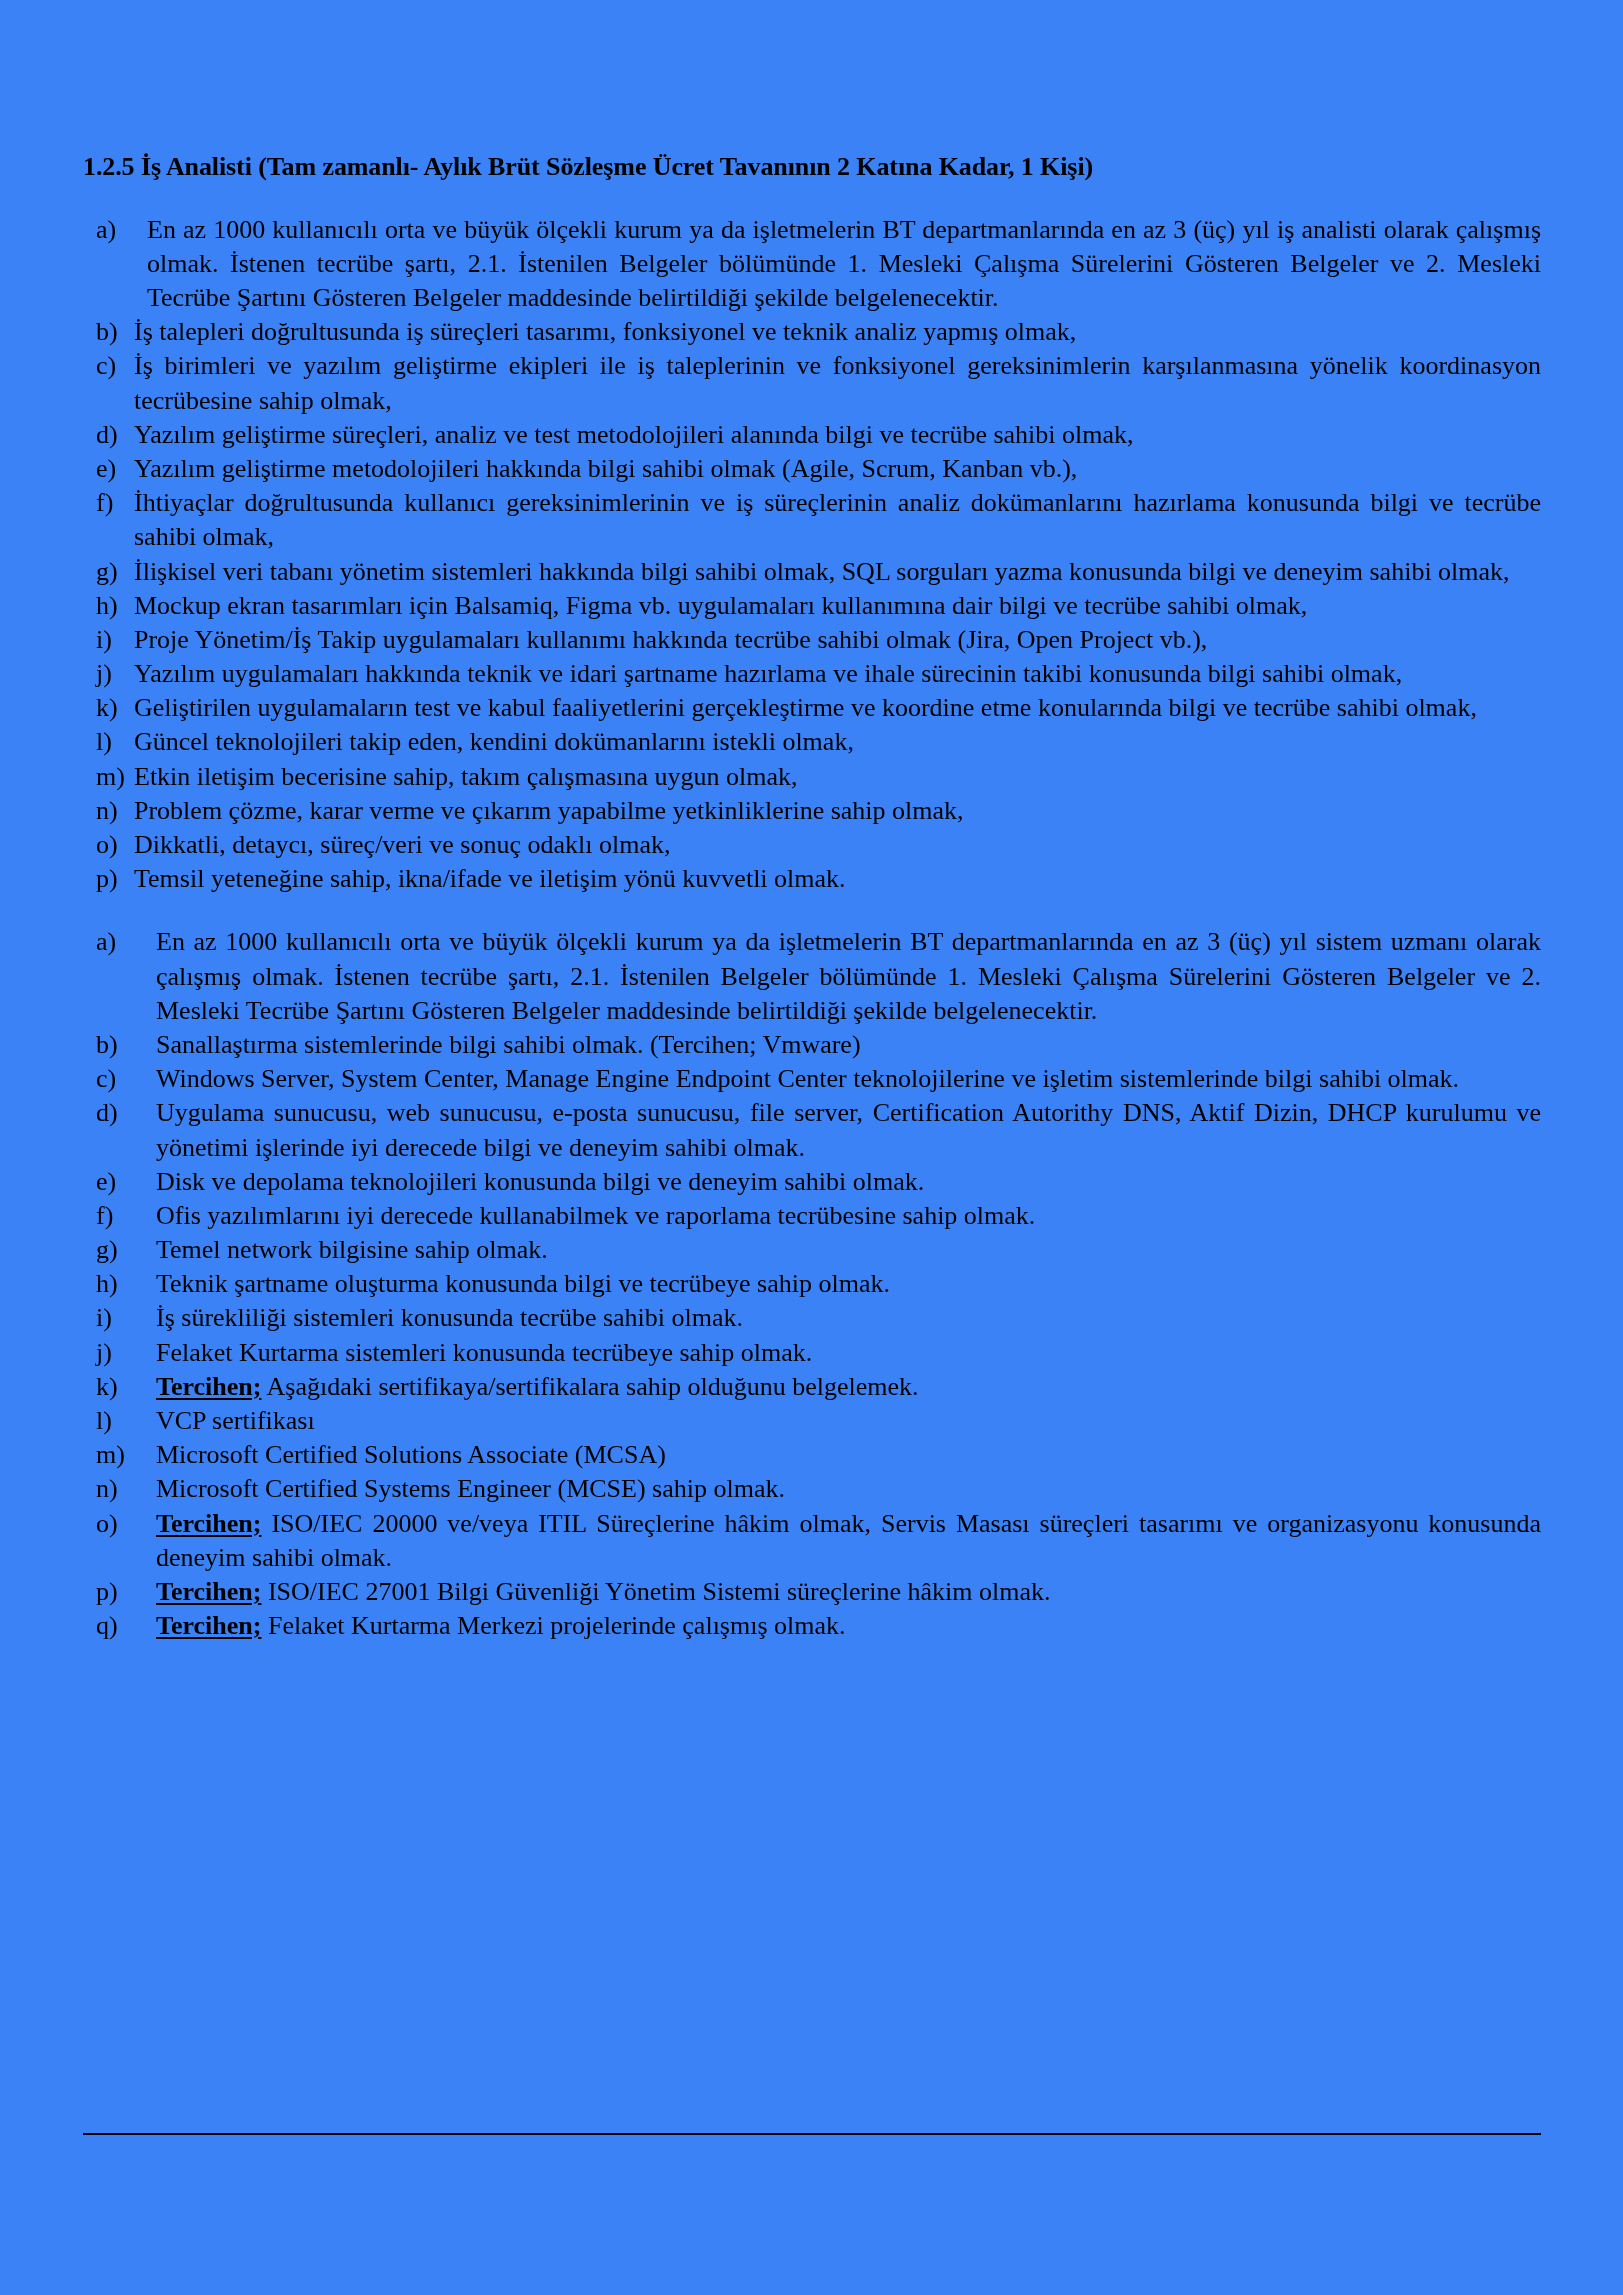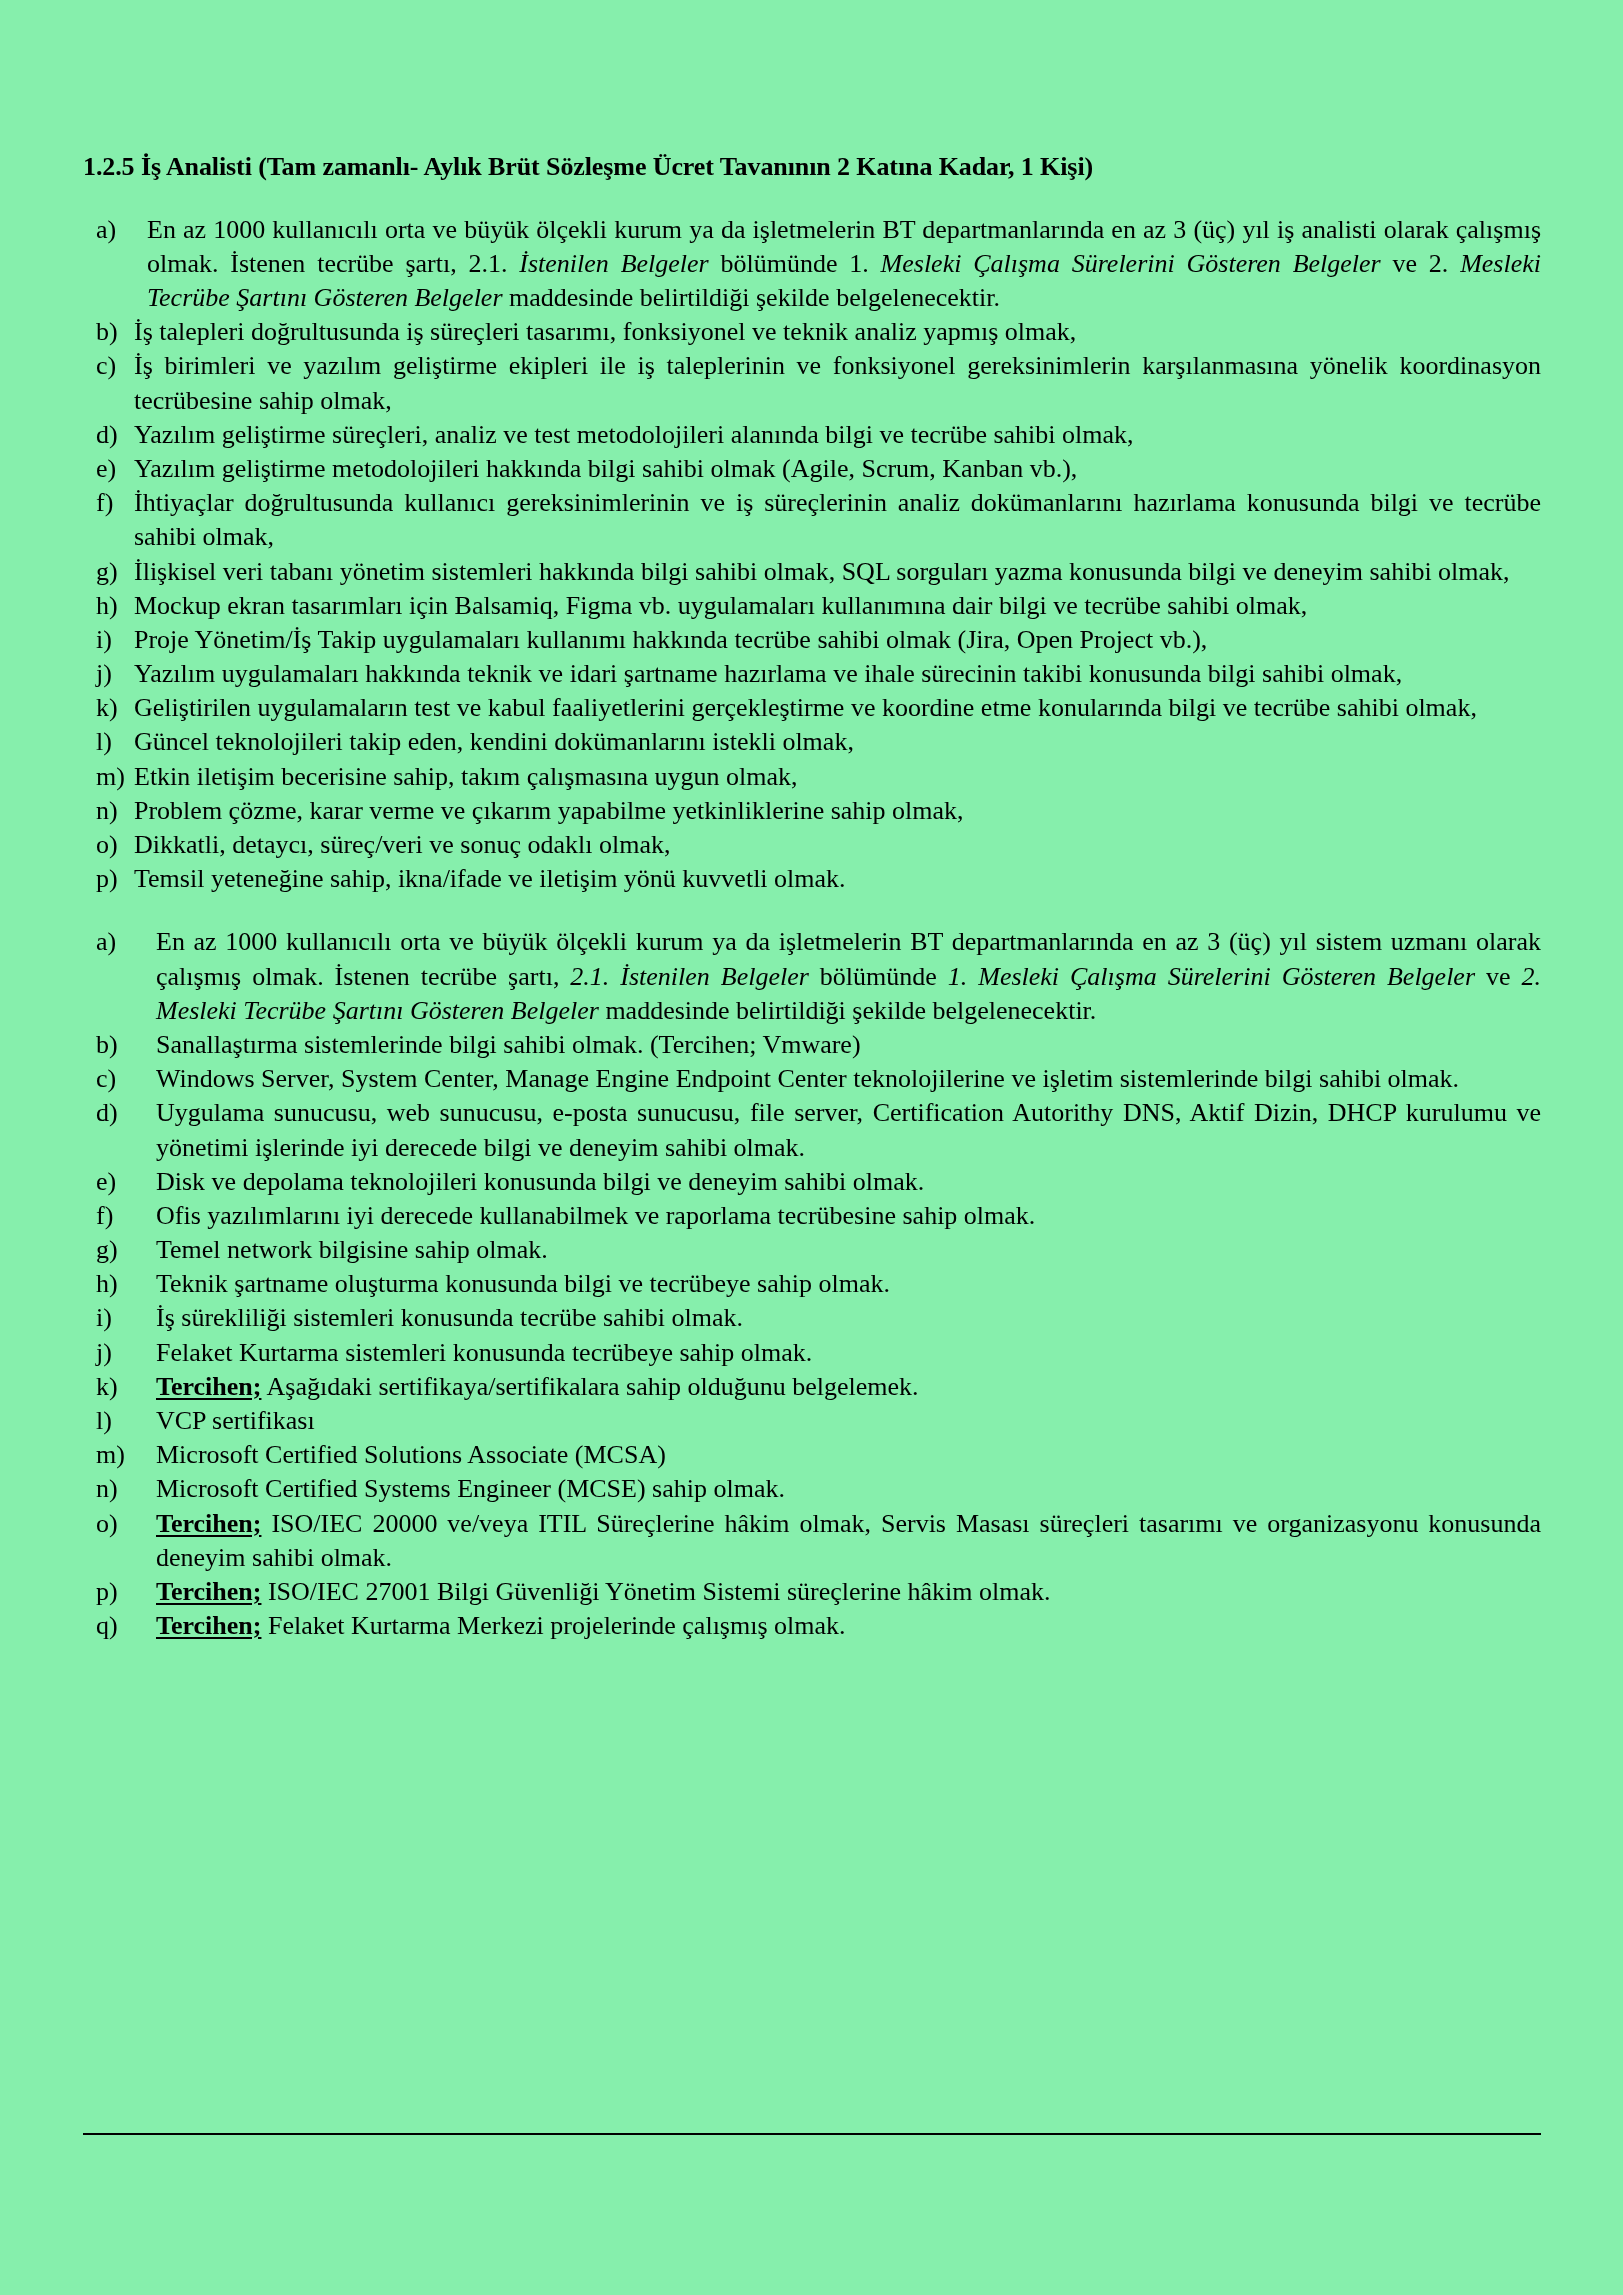--- a/index.html
+++ b/index.html
@@ -5,21 +5,21 @@
 <style>
   html, body {
     margin: 0;
     padding: 0;
     background: #ffffff;
   }
   .page {
     position: relative;
     width: 1623px;
     height: 2295px;
-    background: #86efac;
+    background: #3b82f6;
     box-sizing: border-box;
     font-family: "Liberation Serif", "DejaVu Serif", serif;
     color: #000000;
     overflow: hidden;
   }
   .content {
     position: absolute;
     left: 83px;
     top: 0;
     width: 1458px;
@@ -69,21 +69,21 @@
   #list-125 > li.wide > .clause-text { padding-left: 13px; }
   #list-125 > li:last-child { }
 
   
   #list-126 { margin-top: 29px; }
   #list-126 > li { padding-left: 73px; }
   #list-126 > li > .marker { left: 13px; }
 
   li.gap-before { margin-top: 26px; }
 
-  .it { font-style: italic; }
+  .it { }
   .bu { font-weight: bold; text-decoration: underline; text-underline-offset: 3.3px; }
 
   
   .footer-rule {
     position: absolute;
     left: 83px;
     top: 2133px;
     width: 1458px;
     height: 0;
     border-top: 2px solid #000000;

